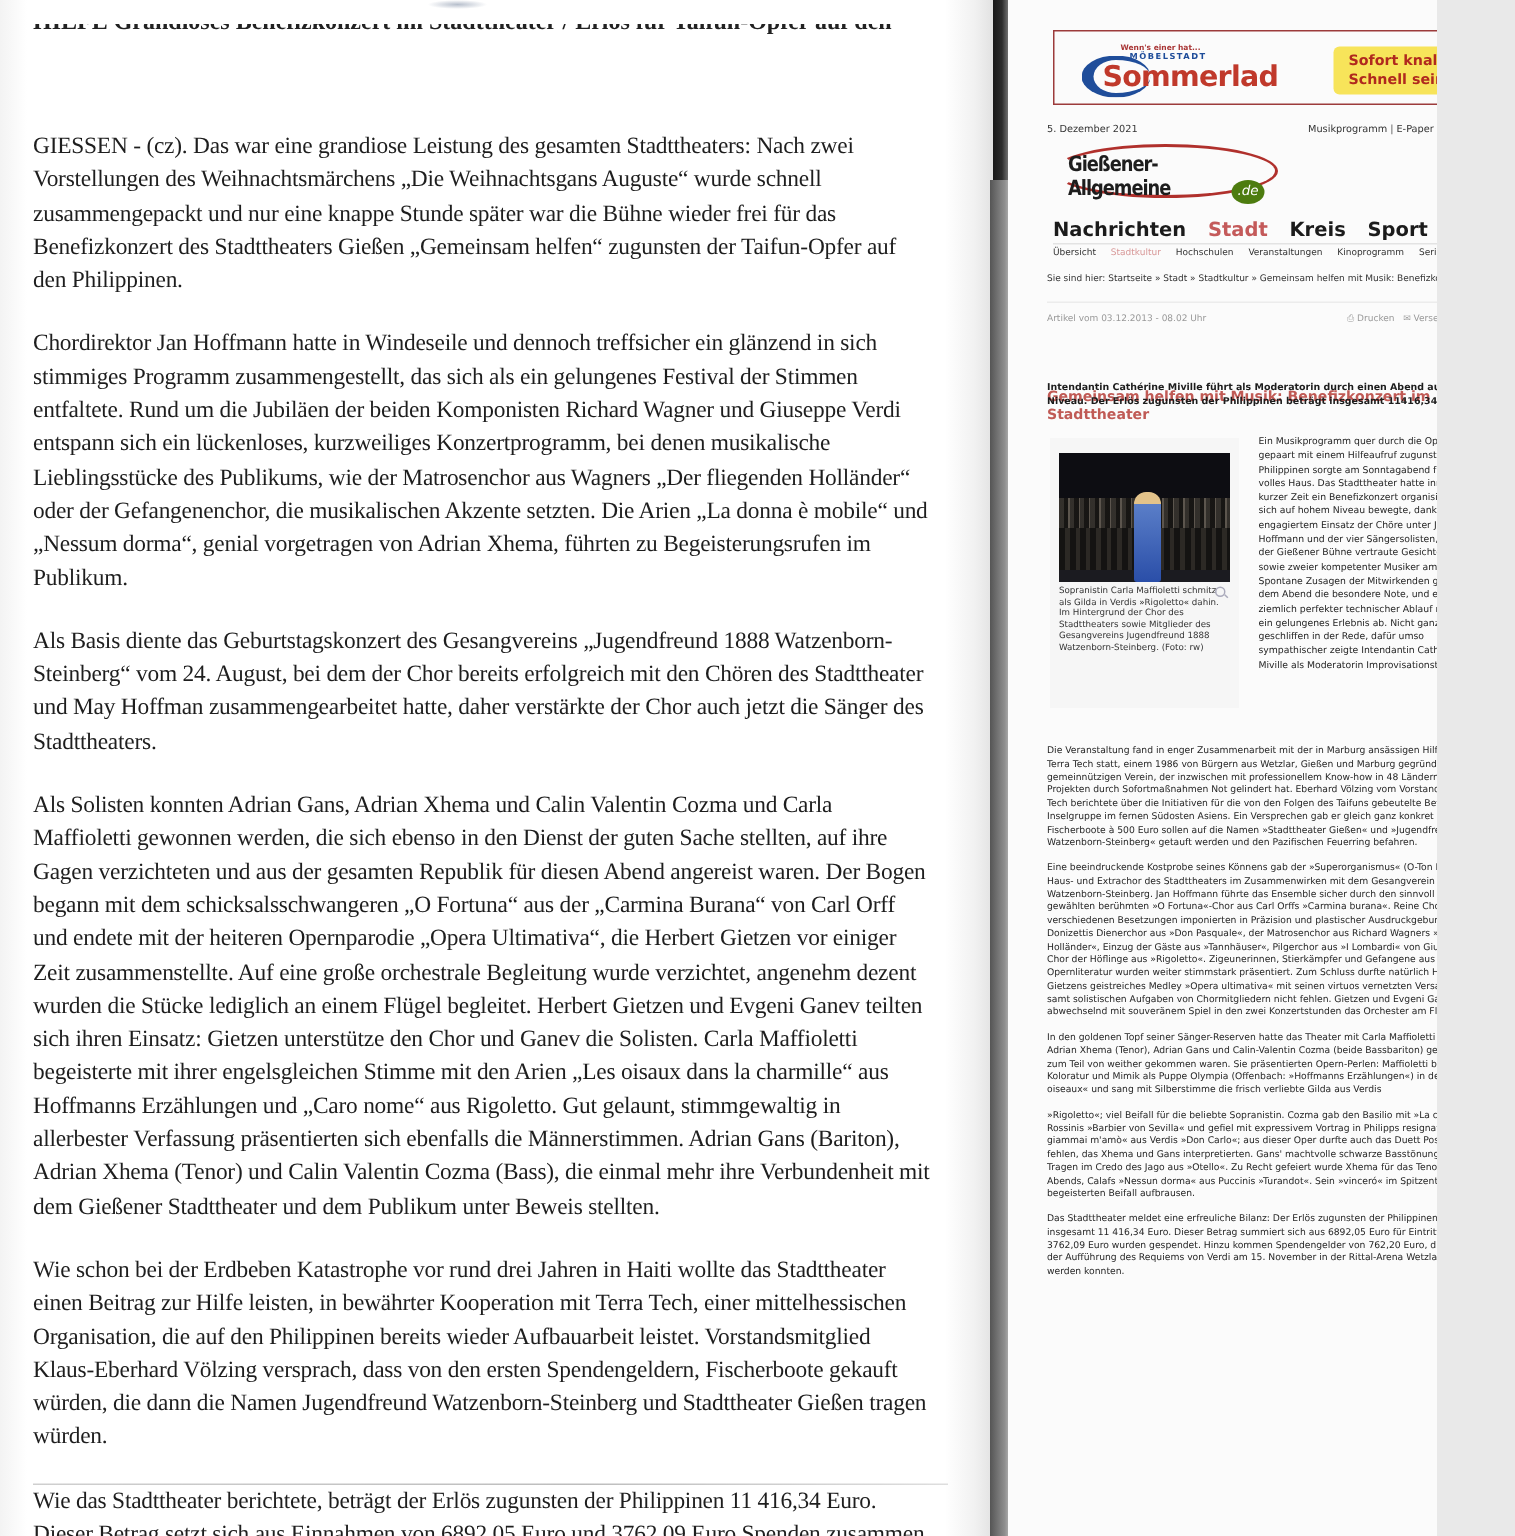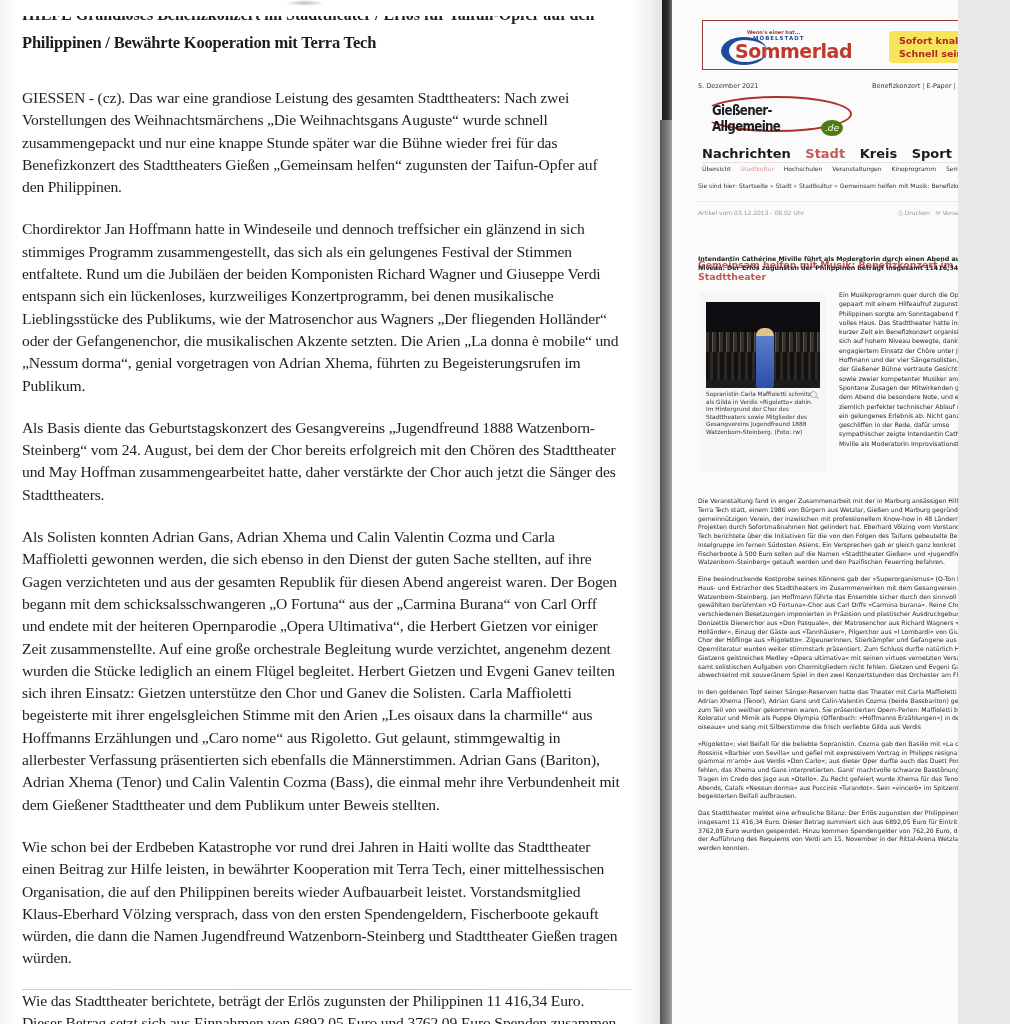--- a/index.html
+++ b/index.html
@@ -152,21 +152,20 @@
   }
 </style>
 </head>
 <body>
 
 <div class="left-page">
   <div class="smudge"></div>
   <div class="cut-headline">
     <span>HILFE Grandioses Benefizkonzert im Stadttheater / Erlös für Taifun-Opfer auf den</span>
   </div>
-  <div class="headline">Philippinen / Bewährte Kooperation mit Terra Tech</div>
   <div class="body-text">
     <p>GIESSEN - (cz). Das war eine grandiose Leistung des gesamten Stadttheaters: Nach zwei Vorstellungen des Weihnachtsmärchens „Die Weihnachtsgans Auguste“ wurde schnell zusammengepackt und nur eine knappe Stunde später war die Bühne wieder frei für das Benefizkonzert des Stadttheaters Gießen „Gemeinsam helfen“ zugunsten der Taifun-Opfer auf den Philippinen.</p>
     <p>Chordirektor Jan Hoffmann hatte in Windeseile und dennoch treffsicher ein glänzend in sich stimmiges Programm zusammengestellt, das sich als ein gelungenes Festival der Stimmen entfaltete. Rund um die Jubiläen der beiden Komponisten Richard Wagner und Giuseppe Verdi entspann sich ein lückenloses, kurzweiliges Konzertprogramm, bei denen musikalische Lieblingsstücke des Publikums, wie der Matrosenchor aus Wagners „Der fliegenden Holländer“ oder der Gefangenenchor, die musikalischen Akzente setzten. Die Arien „La donna è mobile“ und „Nessum dorma“, genial vorgetragen von Adrian Xhema, führten zu Begeisterungsrufen im Publikum.</p>
     <p>Als Basis diente das Geburtstagskonzert des Gesangvereins „Jugendfreund 1888 Watzenborn-Steinberg“ vom 24. August, bei dem der Chor bereits erfolgreich mit den Chören des Stadttheater und May Hoffman zusammengearbeitet hatte, daher verstärkte der Chor auch jetzt die Sänger des Stadttheaters.</p>
     <p>Als Solisten konnten Adrian Gans, Adrian Xhema und Calin Valentin Cozma und Carla Maffioletti gewonnen werden, die sich ebenso in den Dienst der guten Sache stellten, auf ihre Gagen verzichteten und aus der gesamten Republik für diesen Abend angereist waren. Der Bogen begann mit dem schicksalsschwangeren „O Fortuna“ aus der „Carmina Burana“ von Carl Orff und endete mit der heiteren Opernparodie „Opera Ultimativa“, die Herbert Gietzen vor einiger Zeit zusammenstellte. Auf eine große orchestrale Begleitung wurde verzichtet, angenehm dezent wurden die Stücke lediglich an einem Flügel begleitet. Herbert Gietzen und Evgeni Ganev teilten sich ihren Einsatz: Gietzen unterstütze den Chor und Ganev die Solisten. Carla Maffioletti begeisterte mit ihrer engelsgleichen Stimme mit den Arien „Les oisaux dans la charmille“ aus Hoffmanns Erzählungen und „Caro nome“ aus Rigoletto. Gut gelaunt, stimmgewaltig in allerbester Verfassung präsentierten sich ebenfalls die Männerstimmen. Adrian Gans (Bariton), Adrian Xhema (Tenor) und Calin Valentin Cozma (Bass), die einmal mehr ihre Verbundenheit mit dem Gießener Stadttheater und dem Publikum unter Beweis stellten.</p>
     <p>Wie schon bei der Erdbeben Katastrophe vor rund drei Jahren in Haiti wollte das Stadttheater einen Beitrag zur Hilfe leisten, in bewährter Kooperation mit Terra Tech, einer mittelhessischen Organisation, die auf den Philippinen bereits wieder Aufbauarbeit leistet. Vorstandsmitglied Klaus-Eberhard Völzing versprach, dass von den ersten Spendengeldern, Fischerboote gekauft würden, die dann die Namen Jugendfreund Watzenborn-Steinberg und Stadttheater Gießen tragen würden.</p>
     <p>Wie das Stadttheater berichtete, beträgt der Erlös zugunsten der Philippinen 11 416,34 Euro. Dieser Betrag setzt sich aus Einnahmen von 6892,05 Euro und 3762,09 Euro Spenden zusammen. Hinzu kommen Spendengelder von 762,20 Euro, anlässlich der Aufführung des Requiems von Verdi in der Rittal-Arena Wetzlar.</p>
   </div>
   <div class="bottom-rule"></div>
 </div>
@@ -182,21 +181,21 @@
     <div class="ad-sub">MÖBELSTADT</div>
     <div class="ad-brand">Sommerlad</div>
     <div class="ad-offer">
       <div>Sofort knallermäßig spa</div>
       <div>Schnell sein: wenn weg,</div>
     </div>
   </div>
 
   <div class="date-line">5. Dezember 2021</div>
   <div class="top-links">
-    <span>Benefizkonzert</span><span class="sep">|</span><span>E-Paper</span><span class="sep">|</span><span>Kreis in Mit</span>
+    <span>Musikprogramm</span><span class="sep">|</span><span>E-Paper</span><span class="sep">|</span><span>Kreis in Mit</span>
   </div>
 
   <div class="site-logo">
     <div class="arc"></div>
     <div class="name">Gießener-Allgemeine</div>
     <div class="tld">.de</div>
   </div>
 
   <div class="main-nav">
     <span>Nachrichten</span>

